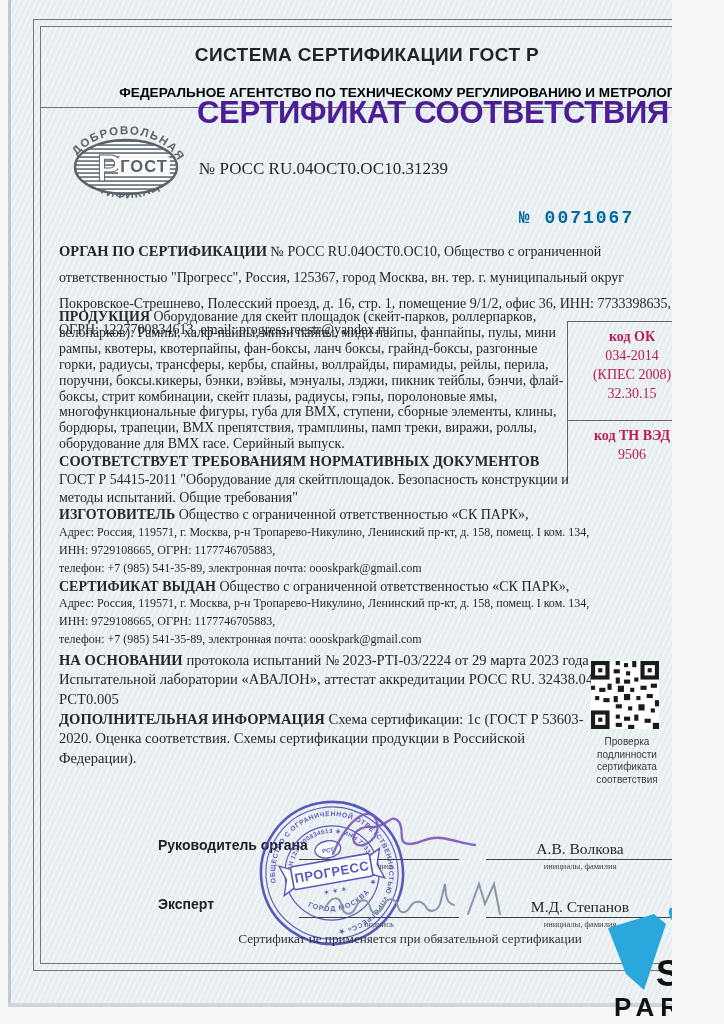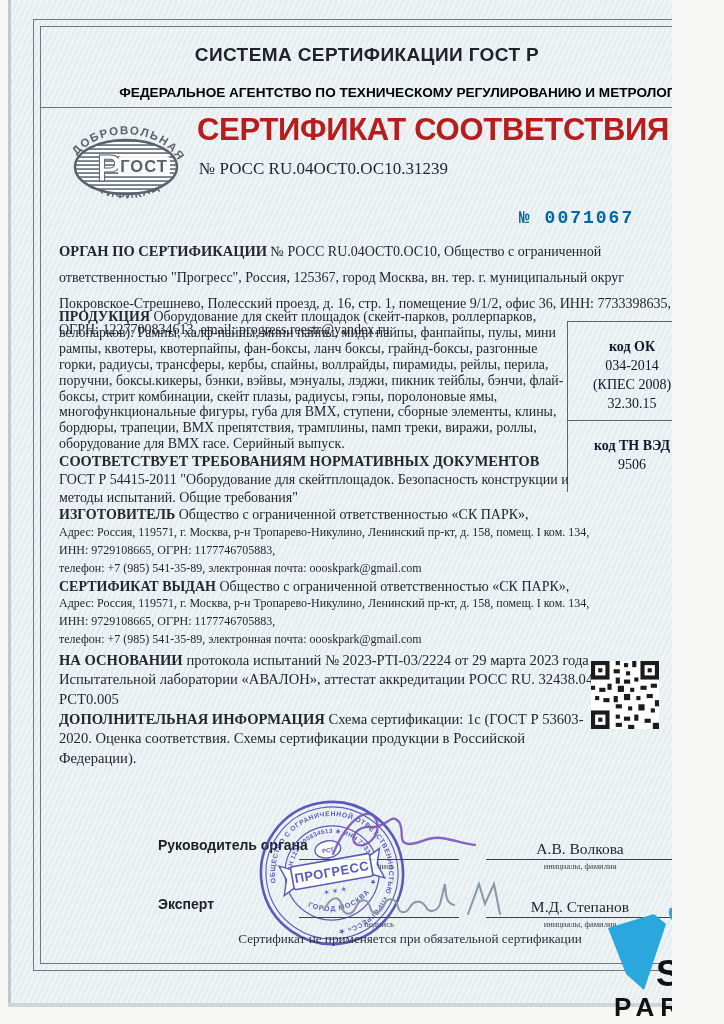--- a/index.html
+++ b/index.html
@@ -8,32 +8,32 @@
   .paper{position:absolute;left:8px;top:0;width:702px;height:1006px;background:#ebf1f3;
          background-image:repeating-linear-gradient(115deg,rgba(255,255,255,.28) 0 2px,rgba(205,219,226,.16) 2px 5px);}
   .paper-edge{position:absolute;left:8px;top:0;width:3px;height:1006px;background:#bfcad0;}
   .paper-shadow{position:absolute;left:8px;top:1003px;width:702px;height:4px;background:#cdd6da;}
   .frame{position:absolute;left:33px;top:19px;width:668px;height:950px;border:1.5px solid #6e7880;}
   .frame.inner{left:40px;top:26px;width:654px;height:936px;border-width:1px;}
   .abs{position:absolute;}
   .h1{left:40px;top:44px;width:654px;text-align:center;font:bold 19px "Liberation Sans",sans-serif;letter-spacing:.4px;color:#22222a;}
   .h2{left:40px;top:85px;width:654px;text-align:right;font:bold 13.6px "Liberation Sans",sans-serif;color:#000000;}
   .rule{left:40px;top:107px;width:654px;border-top:1.6px solid #6a747c;height:0;}
-  .doc-title{left:197px;top:112px;width:500px;font:bold 31px "Liberation Sans",sans-serif;letter-spacing:-.3px;color:#b91c1c;}
+  .doc-title{left:197px;top:95px;width:500px;font:bold 31px "Liberation Sans",sans-serif;letter-spacing:-.3px;color:#4c1d95;}
   .cert-no{left:199px;top:159px;font-size:17px;}
   .validity{left:199px;top:184px;font-size:15.5px;}
   .validity .vb{font-weight:bold;}
   .validity .dt{margin-left:26px;}
   .blank-no{left:519px;top:208px;font:bold 18px "Liberation Mono",monospace;color:#0369a1;letter-spacing:2px;}
   .para{font-size:14px;line-height:26px;}
   .para b{font-size:14.5px;}
   .p-organ{left:59px;top:238px;width:642px;}
   .p-prod{left:59px;top:309px;width:506px;font-size:13.9px;line-height:15.9px;}
   .codebox{position:absolute;border-left:1.5px solid #5d666e;border-top:1.5px solid #5d666e;
-           text-align:center;font-size:14px;line-height:19px;padding-top:15px;color:#0f172a;}
+           text-align:center;font-size:14px;line-height:19px;padding-top:5px;color:#be185d;}
   .codebox .cb-l{font-weight:bold;}
   .box-ok{left:567px;top:321px;width:128px;height:96px;}
   .box-tnved{left:567px;top:420px;width:128px;height:56px;}
   .midcol{left:59px;top:453px;width:642px;font-size:14px;line-height:17.8px;}
   .midcol .conf-h{font-weight:bold;font-size:14.4px;}
   .midcol .conf-t{width:534px;}
   .midcol .addr{font-size:12px;}
   .p-basis{left:59px;top:651px;width:540px;font-size:14.6px;line-height:19.4px;font-family:Liberation Serif, serif;}
   .p-add{left:59px;top:710px;width:540px;font-size:14.6px;line-height:19.4px;}
   .qr{left:591px;top:661px;}
@@ -166,20 +166,21 @@
         <rect x="29" y="23" width="2" height="2"></rect>
         <rect x="12" y="26" width="2" height="2"></rect>
       <rect x="16" y="27" width="3" height="2"></rect>
         <rect x="21" y="26" width="2" height="3"></rect>
         <rect x="26" y="28" width="3" height="2"></rect>
       <rect x="12" y="30" width="3" height="2"></rect>
         <rect x="18" y="31" width="3" height="2"></rect>
         <rect x="30" y="30" width="3" height="3"></rect>
     </g>
   </svg>
+  <div class="abs qr-cap">Проверка подлинности сертификата соответствия</div>
 
   <div class="abs sig-label lbl-head">Руководитель органа</div>
   <div class="abs sig-label lbl-exp">Эксперт</div>
 
   <div class="field f-sig1">
     <div class="line"></div>
     <div class="cap">подпись</div>
   </div>
   <div class="field f-name1">
     <div class="line">А.В. Волкова</div>

